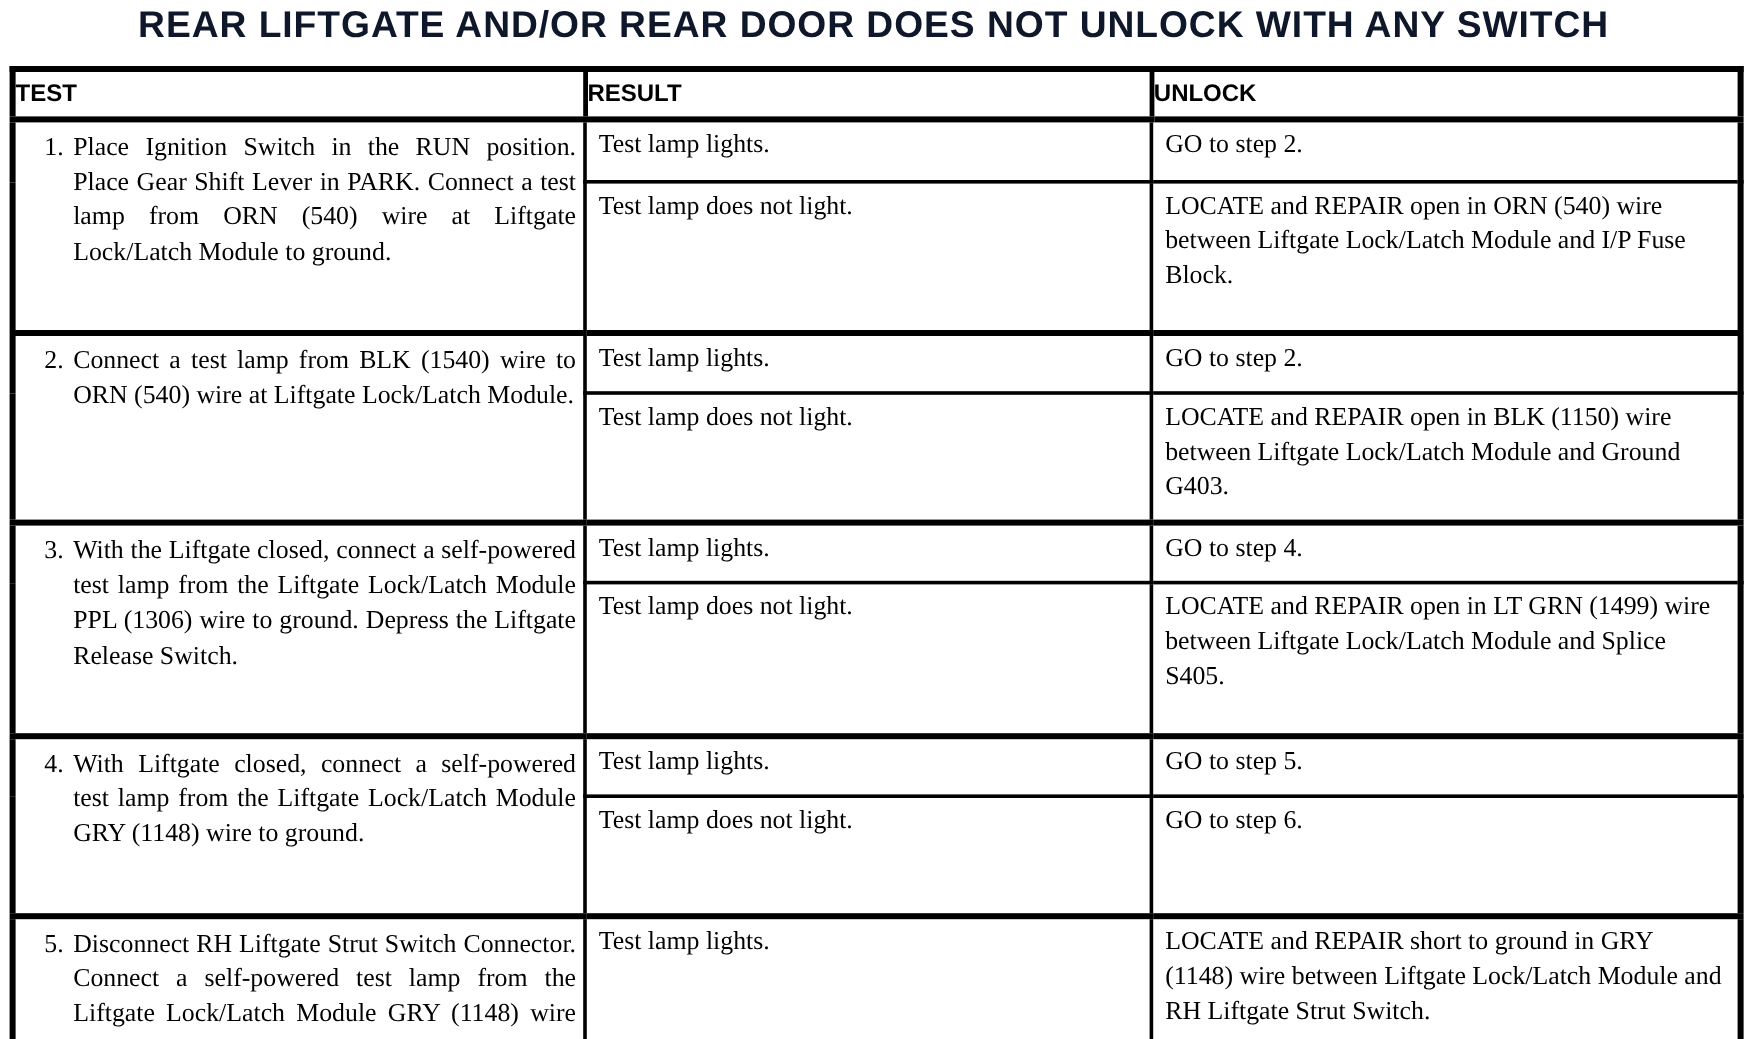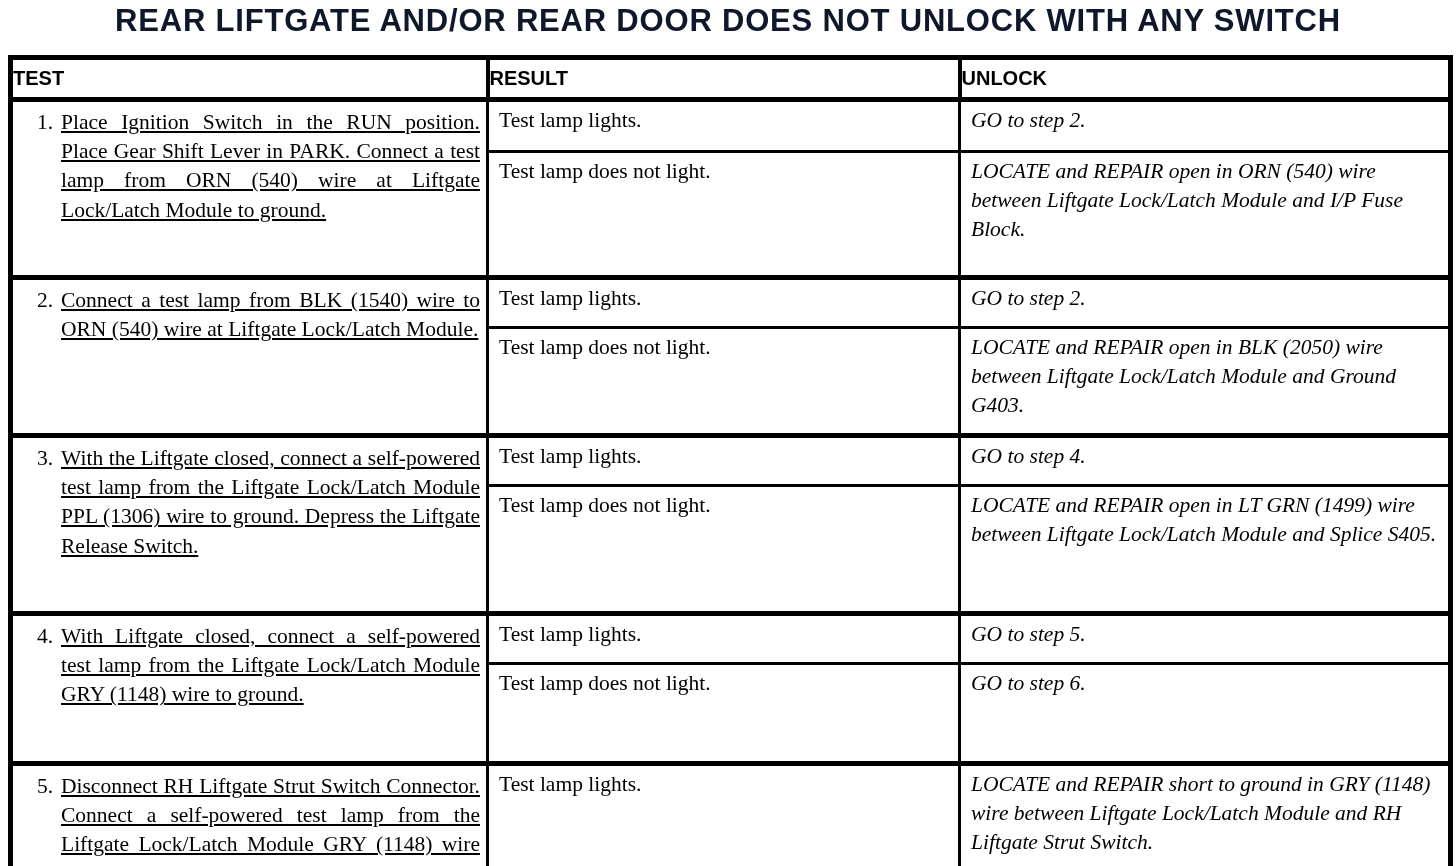--- a/index.html
+++ b/index.html
@@ -69,24 +69,23 @@
   .test-num {
     flex: 0 0 34px;
     text-align: right;
     padding-right: 8px;
     box-sizing: border-box;
   }
   .test-text {
     flex: 1;
     text-align: justify;
     text-justify: inter-word;
-    text-decoration: underline;
   }
   td.action-cell { padding-left: 10px; }
-  td.result-cell { padding-left: 10px; font-style: italic; }
+  td.result-cell { padding-left: 10px; }
   
   .h40  { height: 40px; }
   .h38  { height: 38px; }
   .h114 { height: 114px; }
   .h96  { height: 96px; }
   .h116 { height: 116px; }
   .h88  { height: 88px; }
   .h126 { height: 126px; }
 </style>
 </head>
@@ -131,21 +130,21 @@
           <div class="test-content">
             <span class="test-num">2.</span>
             <div class="test-text">Connect a test lamp from BLK (1540) wire to ORN (540) wire at Liftgate Lock/Latch Module.</div>
           </div>
         </td>
         <td class="action-cell h38">Test lamp lights.</td>
         <td class="result-cell h38">GO to step 2.</td>
       </tr>
       <tr>
         <td class="action-cell h96">Test lamp does not light.</td>
-        <td class="result-cell h96">LOCATE and REPAIR open in BLK (2050) wire between Liftgate Lock/Latch Module and Ground G403.</td>
+        <td class="result-cell h96">LOCATE and REPAIR open in BLK (1150) wire between Liftgate Lock/Latch Module and Ground G403.</td>
       </tr>
 
       <tr class="group-start">
         <td class="test-cell" rowspan="2">
           <div class="test-content">
             <span class="test-num">3.</span>
             <div class="test-text">With the Liftgate closed, connect a self-powered test lamp from the Liftgate Lock/Latch Module PPL (1306) wire to ground. Depress the Liftgate Release Switch.</div>
           </div>
         </td>
         <td class="action-cell h38">Test lamp lights.</td>

